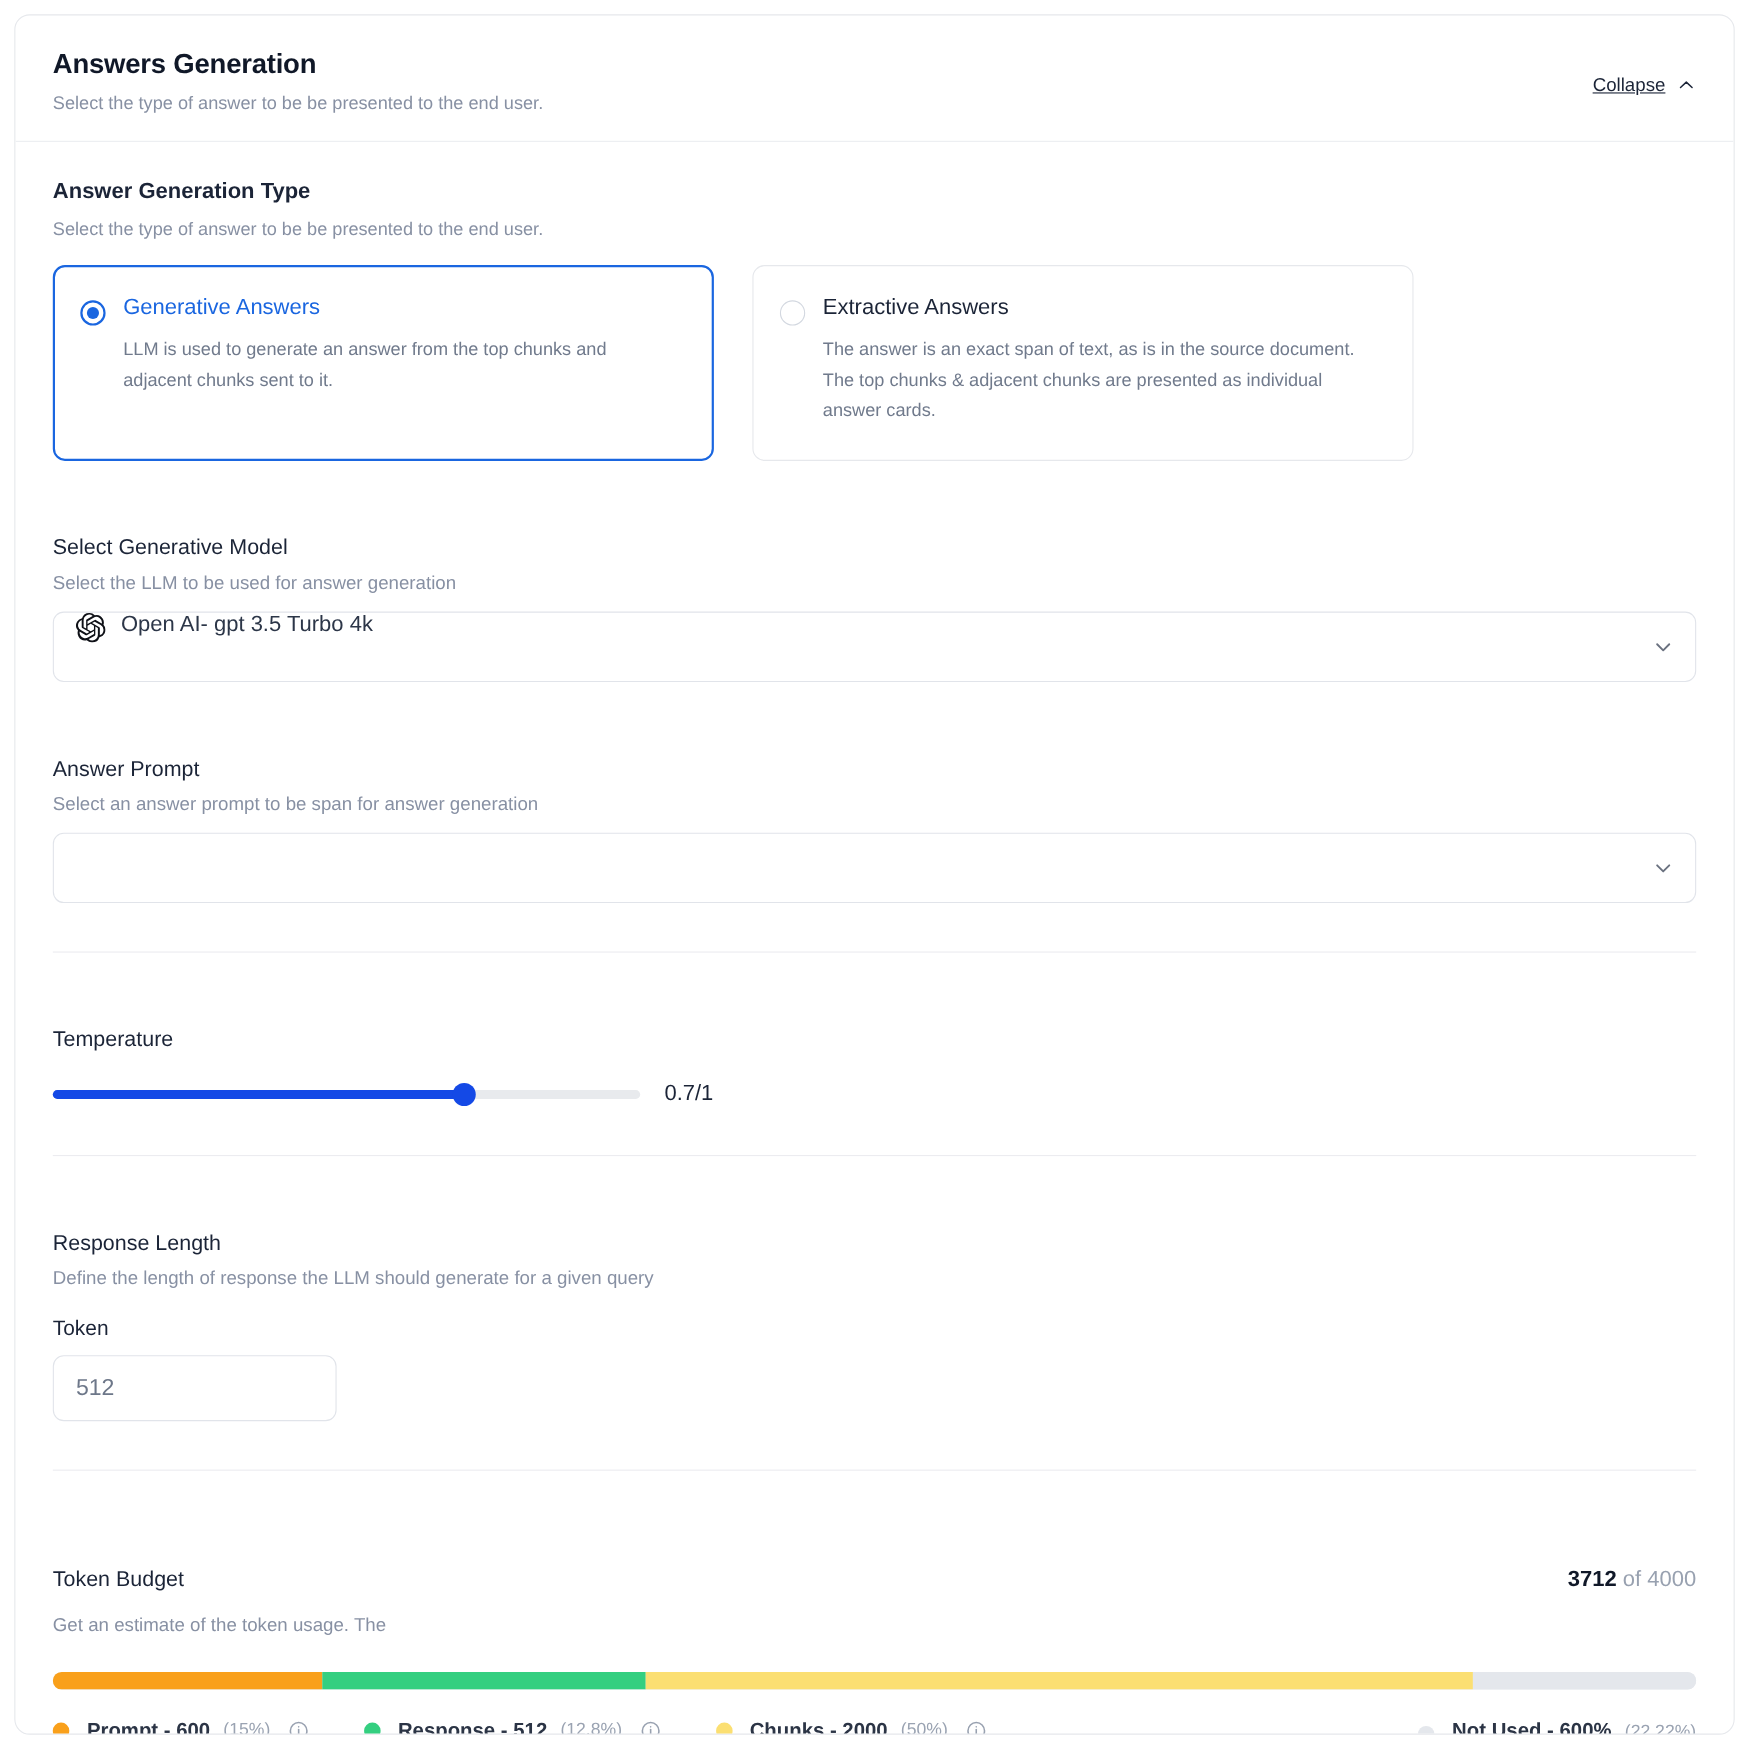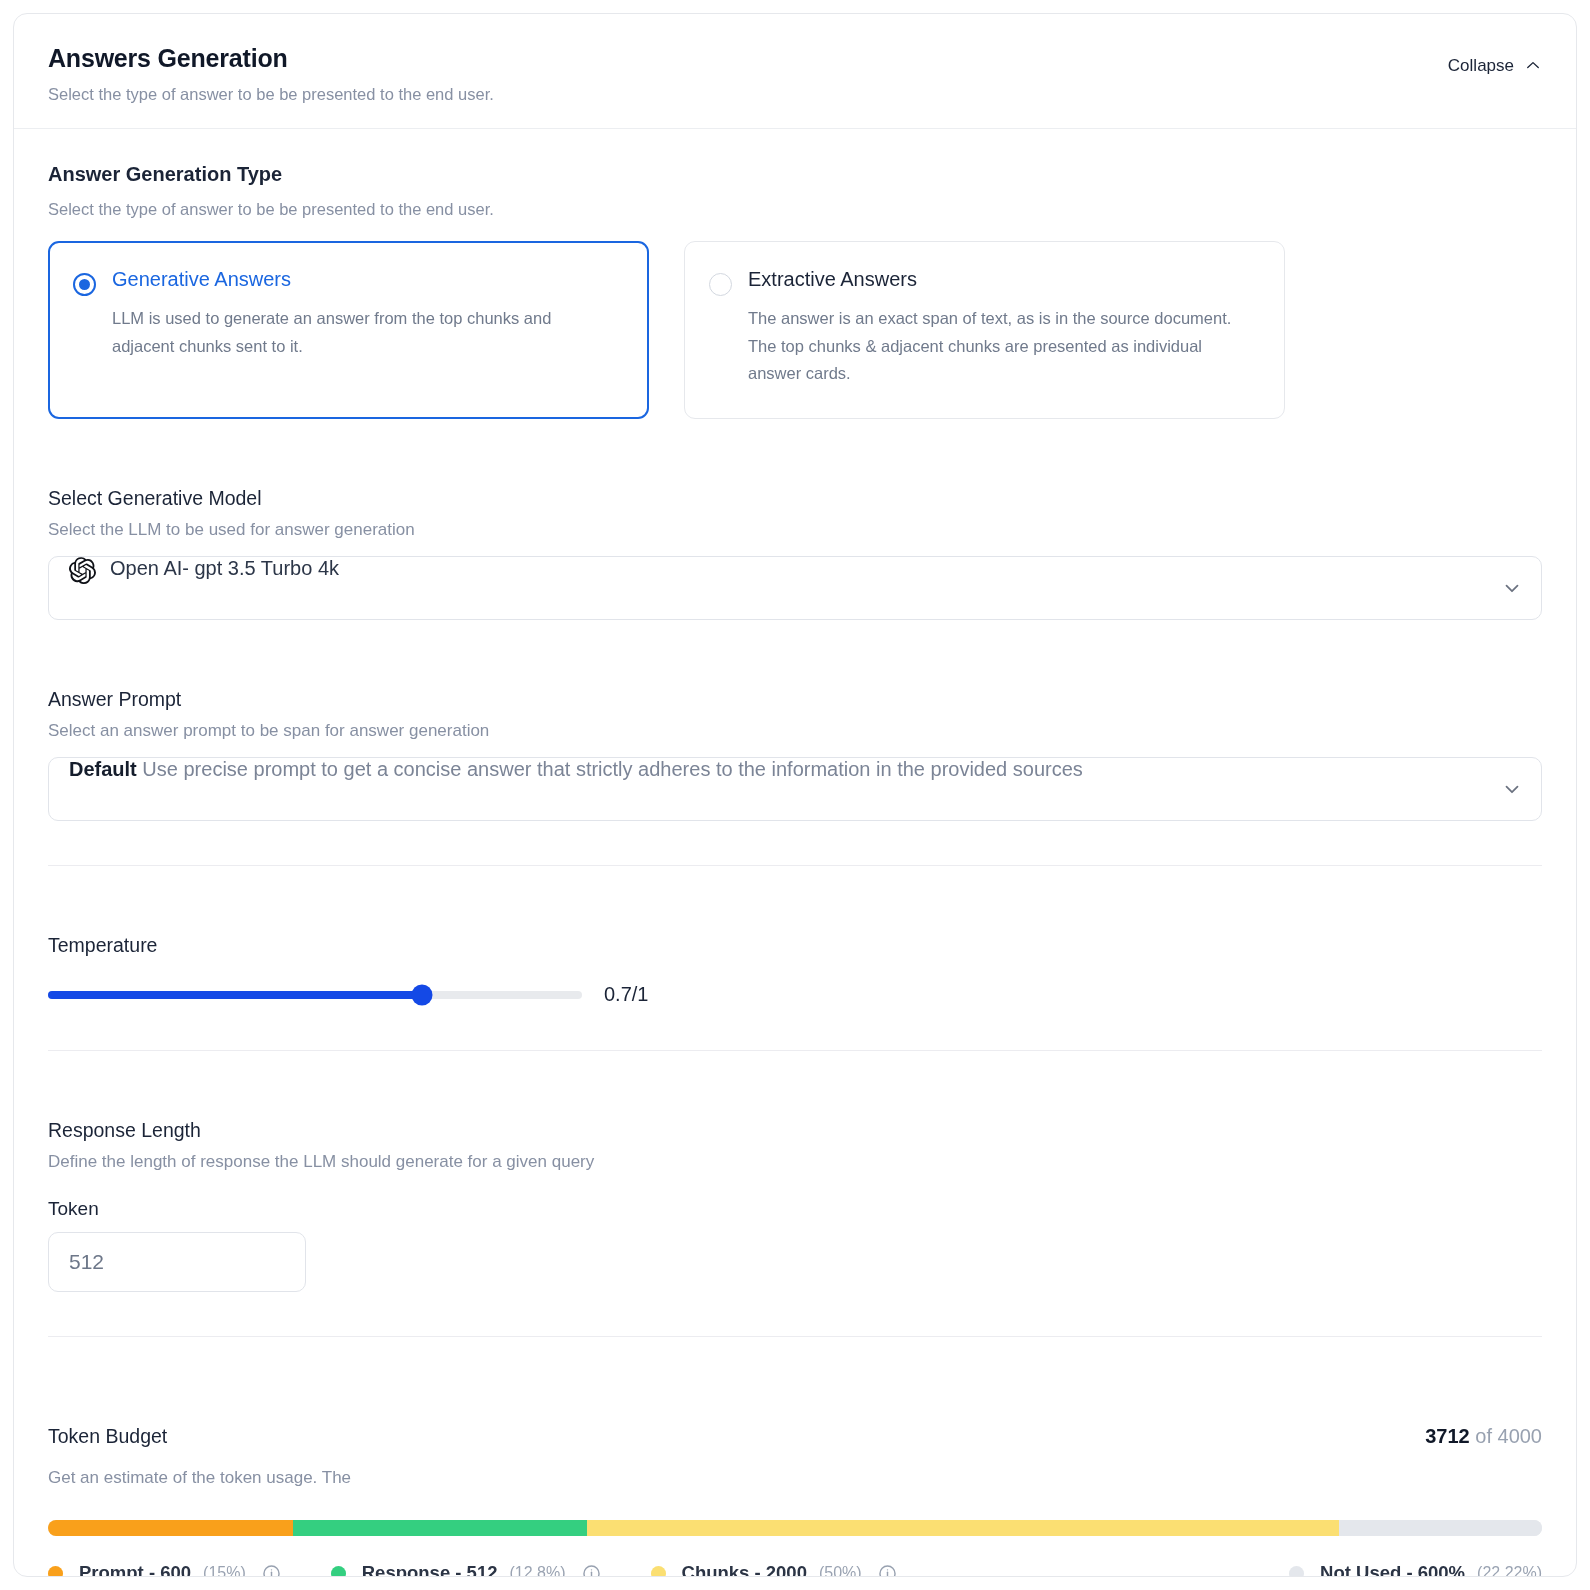--- a/index.html
+++ b/index.html
@@ -34,26 +34,27 @@
     letter-spacing: -0.2px;
     margin: 0 0 12px 0;
   }
   .panel-subtitle {
     font-size: 16.5px;
     color: #8790a3;
     margin: 0;
   }
   .collapse-btn {
     position: absolute;
-    right: 34px; top: 42px;
+    right: 34px; top: 54px;
     display: flex; align-items: center; gap: 10px;
     font-size: 17px;
     color: #1b2437;
     cursor: pointer;
     user-select: none;
+    text-decoration: underline;
   }
   .chev-up { display: block; width: 18px; height: 18px; }
 
   
   .panel-body { padding: 34px 34px 0 34px; }
 
   .sec-title {
     font-size: 20px;
     color: #1b2437;
     margin: 0 0 14px 0;
@@ -223,21 +224,21 @@
   }
   .bar-seg { height: 100%; }
 
   .legend {
     display: flex;
     align-items: center;
     margin-top: 26px;
     gap: 50px;
   }
   .legend-item { display: flex; align-items: center; gap: 16px; }
-  .legend-item.right { margin-left: auto; }
+  .legend-item.right { margin-left: auto; align-items: flex-end; }
   .dot { width: 15px; height: 15px; border-radius: 50%; flex: 0 0 auto; }
   .legend-label { font-size: 18.5px; font-weight: bold; color: #2b3445; white-space: nowrap; }
   .legend-pct { font-size: 16px; color: #9aa3b2; white-space: nowrap; margin-left: -4px; }
   .info-icon { width: 19px; height: 19px; display: block; cursor: pointer; }
 </style>
 </head>
 <body>
 
 <div class="panel">
 
@@ -295,24 +296,20 @@
           <polyline points="6,9.5 12,15.5 18,9.5"></polyline>
         </svg>
       </div>
     </div>
 
     <div class="field-block">
       <p class="field-label">Answer Prompt</p>
       <p class="field-help">Select an answer prompt to be span for answer generation</p>
 
       <div class="select-box">
-        <span class="select-value">
-          <span class="strong">Default</span>
-          <span class="muted">Use precise prompt to get a concise answer that strictly adheres to the information in the provided sources</span>
-        </span>
         <svg class="chev-down" viewBox="0 0 24 24" fill="none" stroke="#6b7280" stroke-width="1.9" stroke-linecap="round" stroke-linejoin="round">
           <polyline points="6,9.5 12,15.5 18,9.5"></polyline>
         </svg>
       </div>
     </div>
 
     <div class="divider"></div>
 
     <div class="field-block">
       <p class="field-label">Temperature</p>

